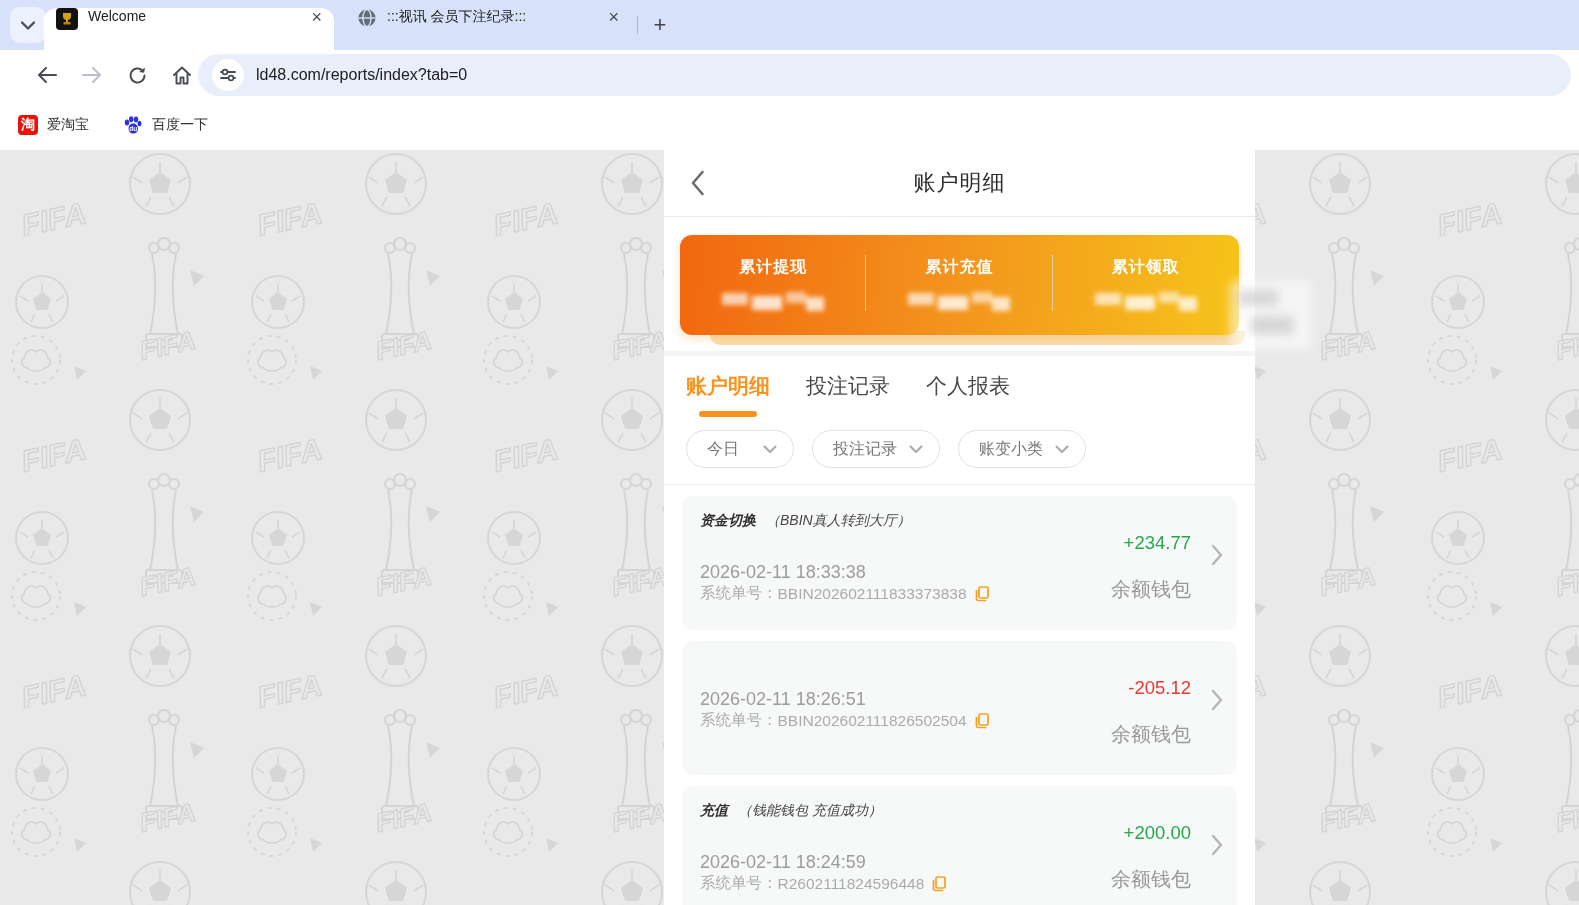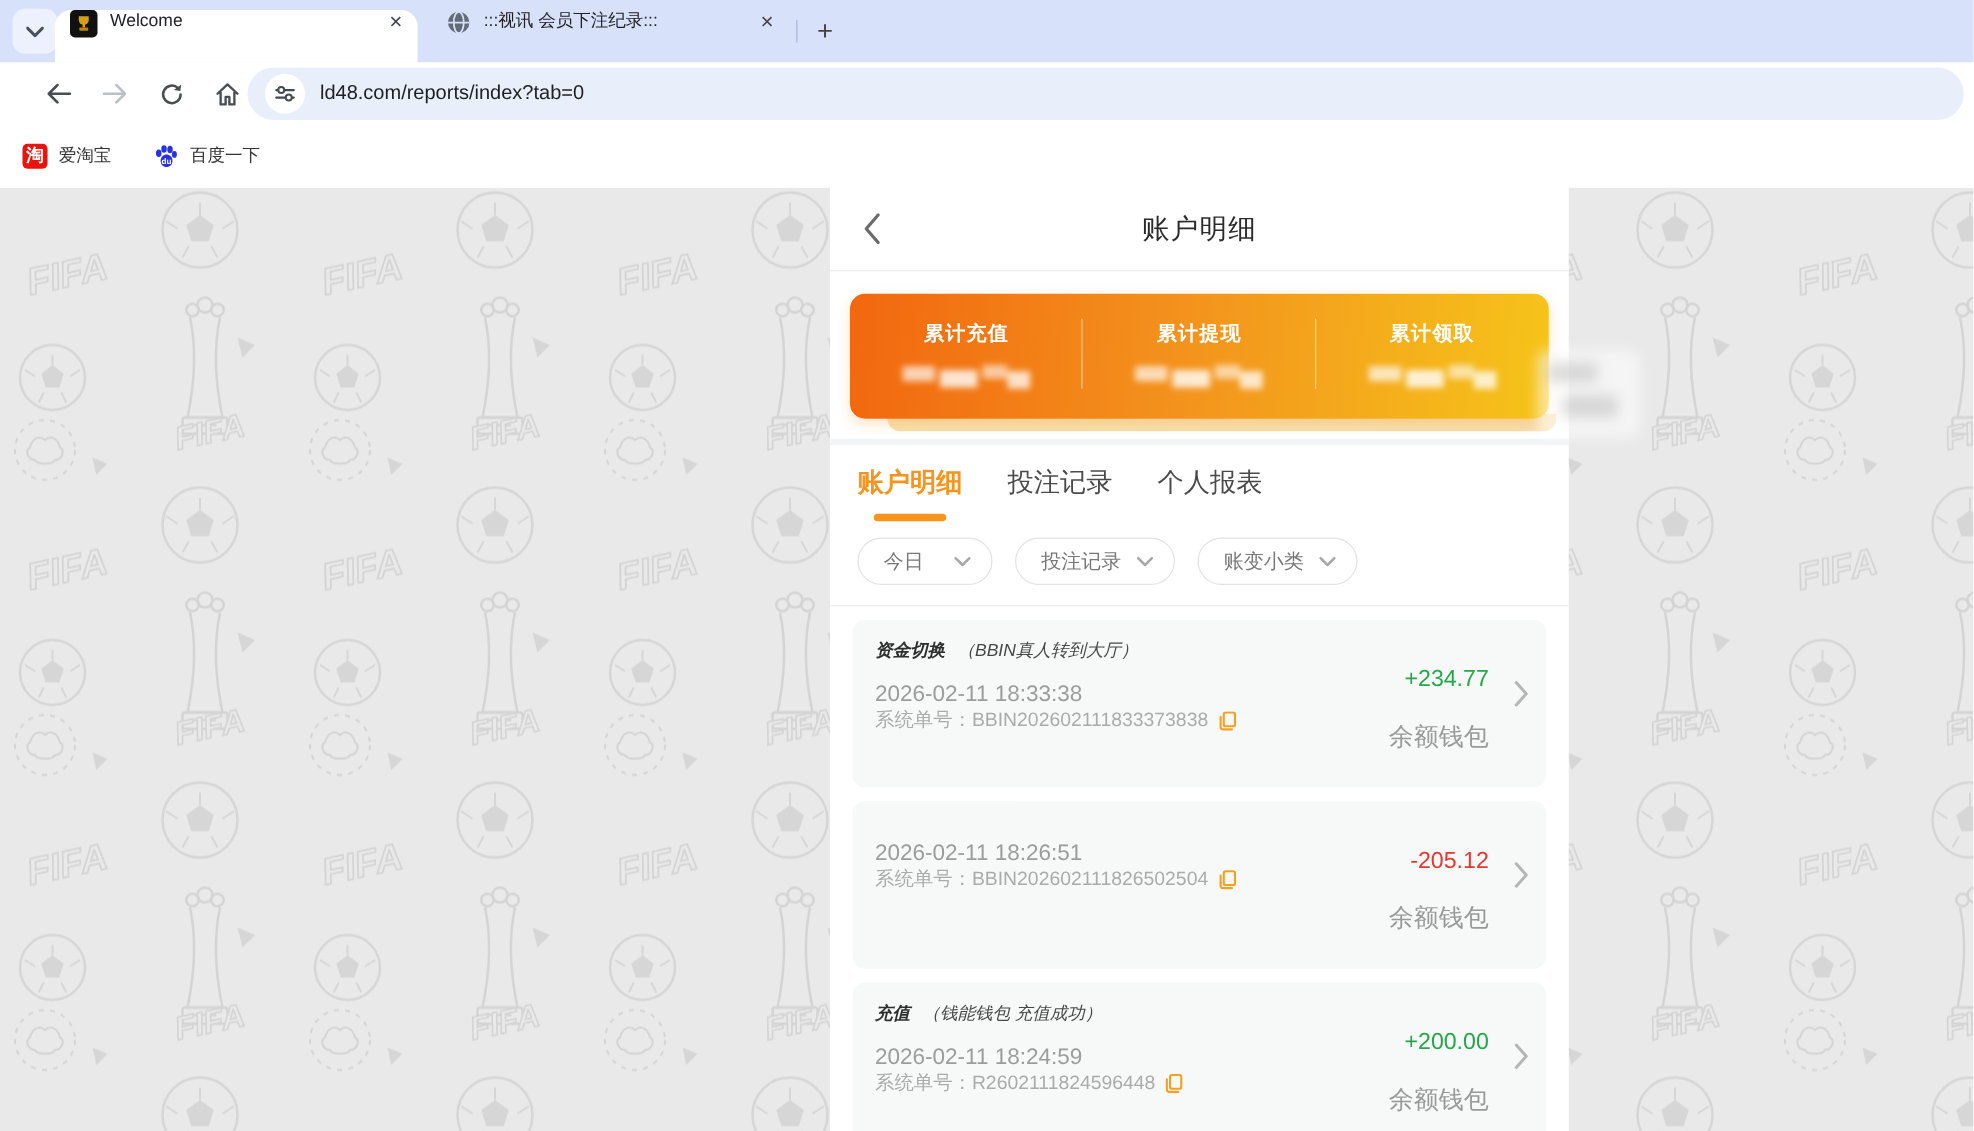--- a/index.html
+++ b/index.html
@@ -86,21 +86,21 @@
   .pill-label { font-size:16px; color:#777; }
   .pill svg { margin-left:24px; }
   .pill.wide svg { margin-left:12px; }
 
   .list { padding:11px 18px 0; }
   .card { position:relative; background:#f7f8f8; border-radius:10px; height:134px;
     margin-bottom:11px; padding:16px 18px; cursor:pointer; }
   .c-title { font-size:14px; color:#2f2f2f;font-style:italic; }
   .c-title b { font-weight:bold; }
   .c-detail { color:#474747; font-weight:normal; margin-left:10px; }
-  .c-date { font-size:18px; color:#9c9c9c; margin-top:15px; }
+  .c-date { font-size:18px; color:#9c9c9c; margin-top:32px; }
   .c-order { font-size:15.5px; color:#ababab; display:flex; align-items:center; }
   .c-order svg { margin-left:8px; cursor:pointer; }
   .c-amount { position:absolute; right:46px; top:36px; font-size:18.5px; }
   .c-wallet { position:absolute; right:46px; top:80px; font-size:20px; color:#999; }
   .c-chev { position:absolute; right:14px; top:48px; }
 </style>
 </head>
 <body>
 
 <div class="tabstrip">
@@ -243,31 +243,31 @@
       <svg class="back-btn" width="15" height="26" viewBox="0 0 15 26">
           <polyline points="12.5,2 3,13 12.5,24" fill="none" stroke="#6b6b6b" stroke-width="2.6" stroke-linecap="round" stroke-linejoin="round"></polyline>
         </svg>
       <div class="page-title">账户明细</div>
     </div>
 
     <div class="stats-section">
       <div class="stat-shadow"></div>
       <div class="stat-card">
         <div class="stat-col">
-          <div class="stat-label">累计充值</div>
+          <div class="stat-label">累计提现</div>
           <div class="bval">
               <i class="b1"></i>
               <i class="b2"></i>
               <i class="b3"></i>
               <i class="b4"></i>
             </div>
           <div class="stat-div"></div>
         </div>
         <div class="stat-col">
-          <div class="stat-label">累计提现</div>
+          <div class="stat-label">累计充值</div>
           <div class="bval">
               <i class="b1"></i>
               <i class="b2"></i>
               <i class="b3"></i>
               <i class="b4"></i>
             </div>
           <div class="stat-div"></div>
         </div>
         <div class="stat-col">
           <div class="stat-label">累计领取</div>

